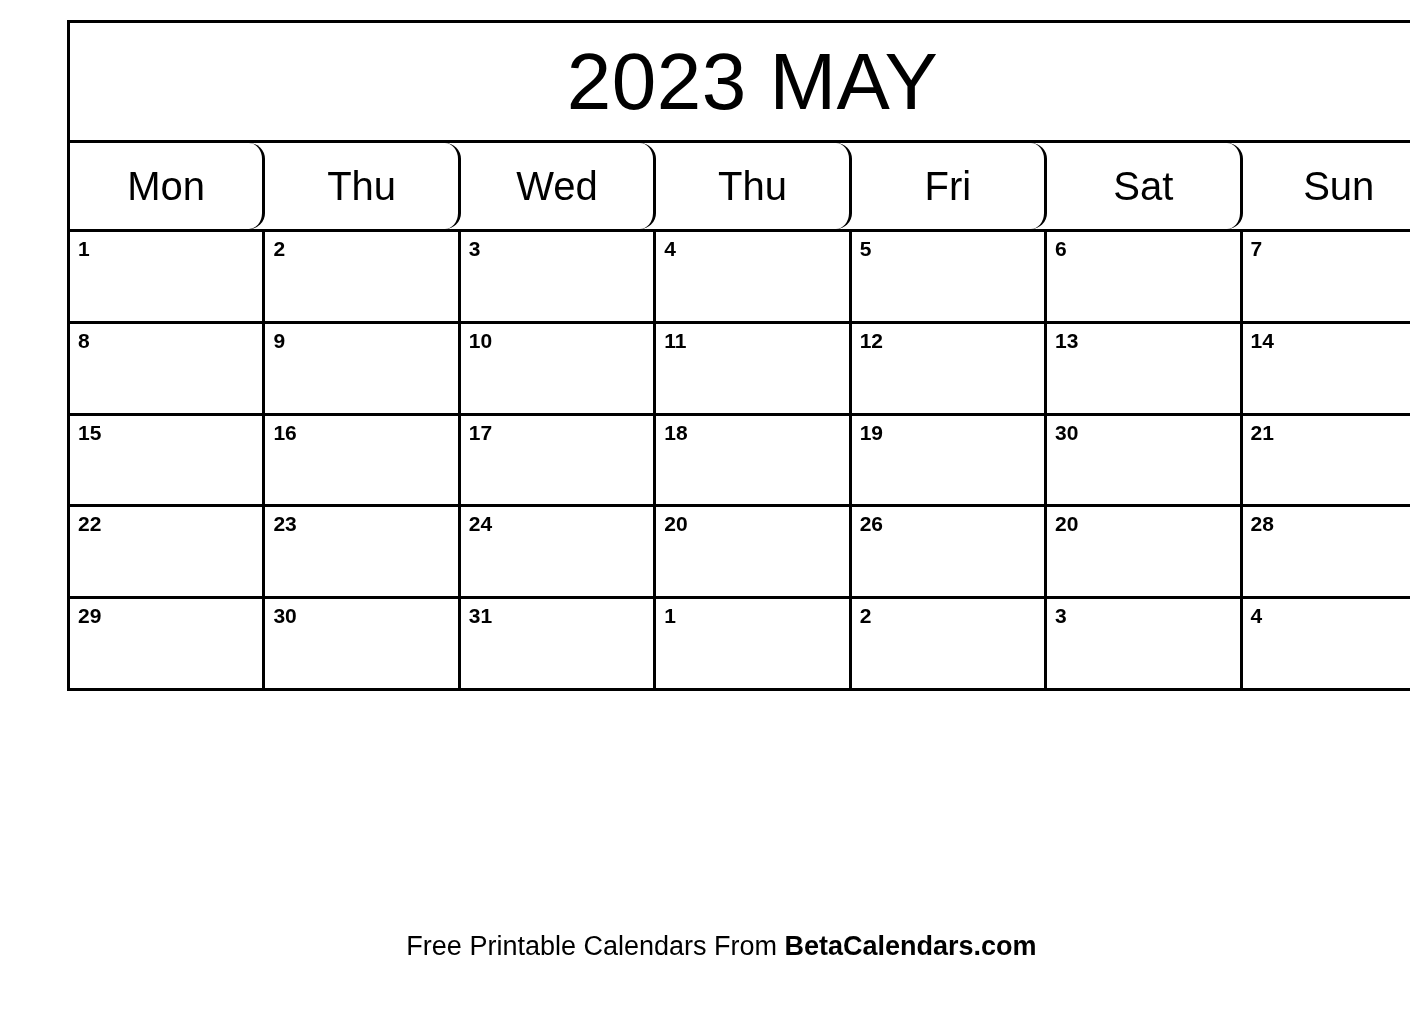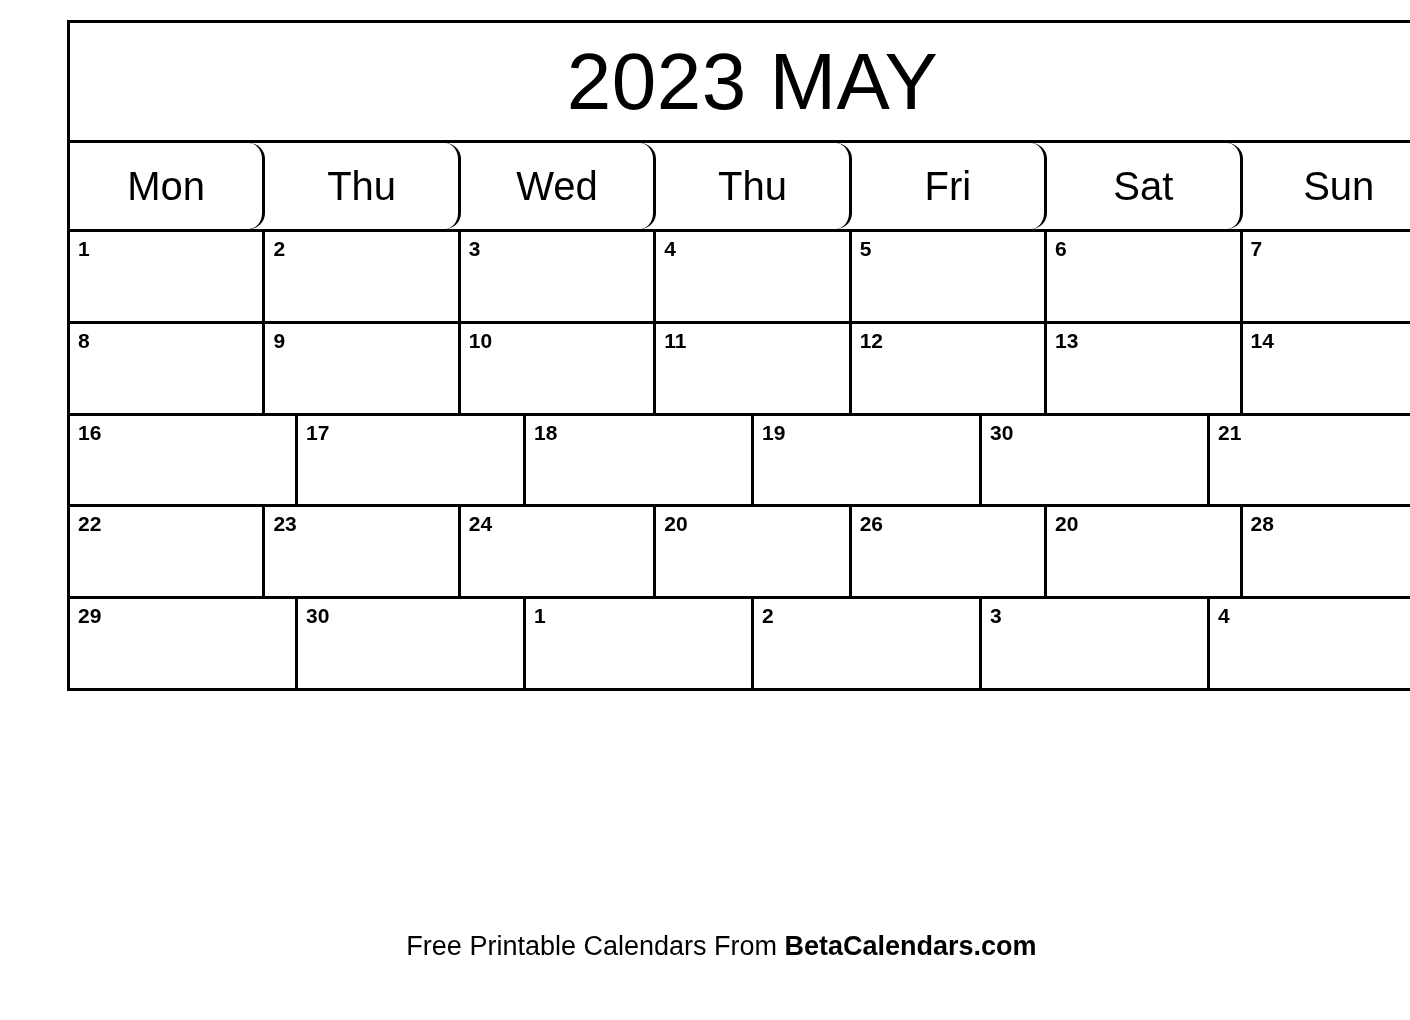--- a/index.html
+++ b/index.html
@@ -212,20 +212,23 @@
         <div class="day-cell">
             <span class="day-number">13</span>
           </div>
         <div class="day-cell">
             <span class="day-number">14</span>
           </div>
       </div>
 
       <div class="week-row">
         <div class="day-cell">
+            <span class="day-number">15</span>
+          </div>
+        <div class="day-cell">
             <span class="day-number">16</span>
           </div>
         <div class="day-cell">
             <span class="day-number">17</span>
           </div>
         <div class="day-cell">
             <span class="day-number">18</span>
           </div>
         <div class="day-cell">
             <span class="day-number">19</span>
@@ -261,20 +264,23 @@
             <span class="day-number">28</span>
           </div>
       </div>
 
       <div class="week-row">
         <div class="day-cell">
             <span class="day-number">29</span>
           </div>
         <div class="day-cell">
             <span class="day-number">30</span>
+          </div>
+        <div class="day-cell">
+            <span class="day-number">31</span>
           </div>
         <div class="day-cell">
             <span class="day-number">1</span>
           </div>
         <div class="day-cell">
             <span class="day-number">2</span>
           </div>
         <div class="day-cell">
             <span class="day-number">3</span>
           </div>

